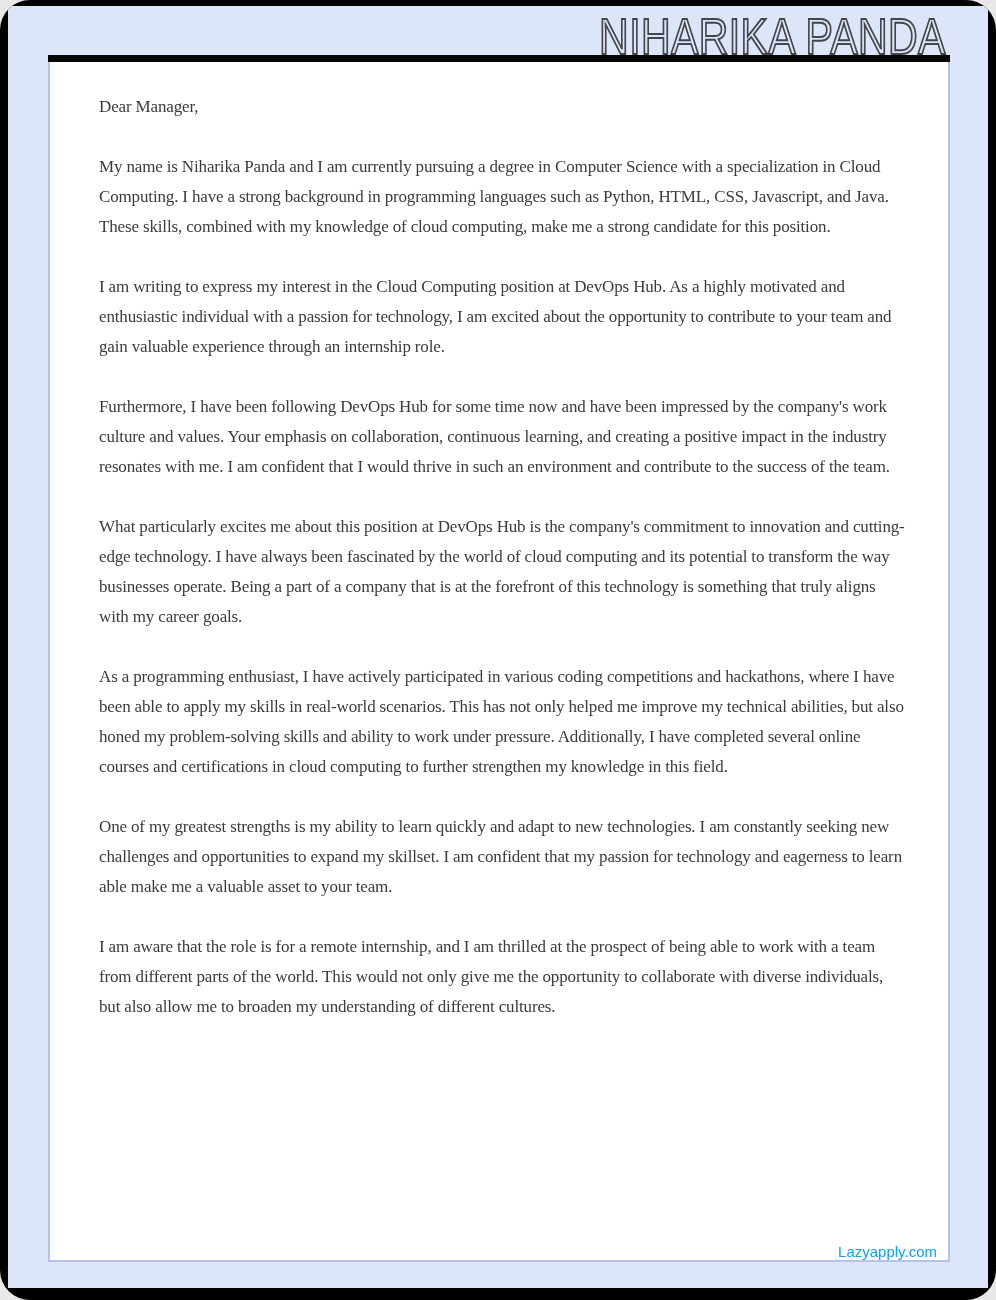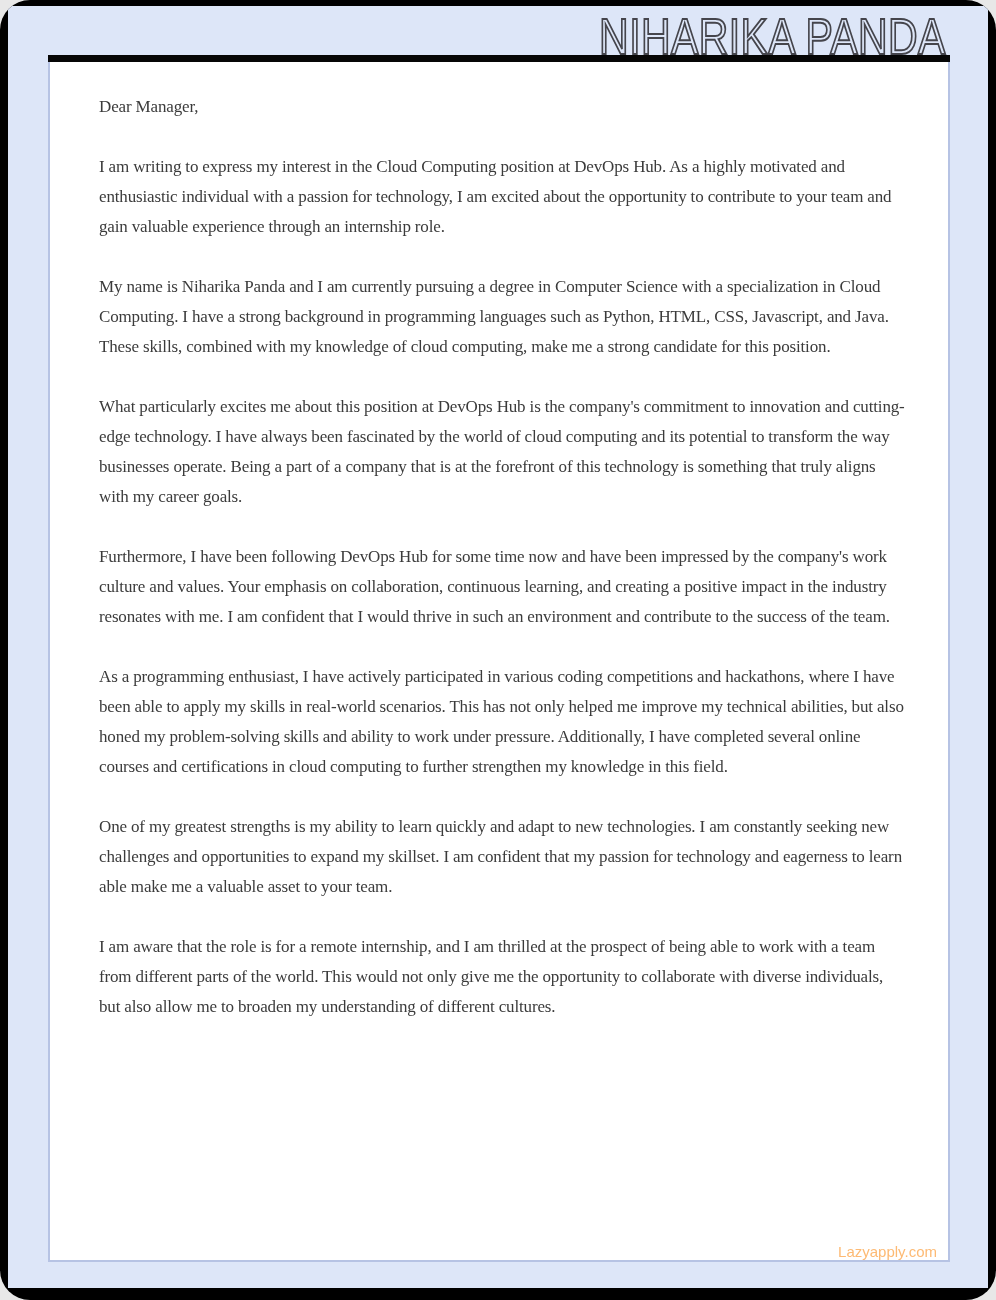--- a/index.html
+++ b/index.html
@@ -75,40 +75,40 @@
   }
   .letter-body p {
     margin: 0 0 30px 0;
   }
   .watermark {
     position: absolute;
     top: 1242px;
     right: 59px;
     font-size: 15px;
     line-height: 20px;
-    color: #fdba74;
+    color: #0ea5e9;
   }
 </style>
 </head>
 <body>
 
 <div class="frame">
   <div class="page-bg"></div>
 
   <h1 class="header-name">NIHARIKA PANDA</h1>
 
   <div class="header-divider"></div>
 
   <div class="sheet"></div>
 
   <div class="letter-body">
     <p>Dear Manager,</p>
+    <p>My name is Niharika Panda and I am currently pursuing a degree in Computer Science with a specialization in Cloud Computing. I have a strong background in programming languages such as Python, HTML, CSS, Javascript, and Java. These skills, combined with my knowledge of cloud computing, make me a strong candidate for this position.</p>
     <p>I am writing to express my interest in the Cloud Computing position at DevOps Hub. As a highly motivated and enthusiastic individual with a passion for technology, I am excited about the opportunity to contribute to your team and gain valuable experience through an internship role.</p>
-    <p>My name is Niharika Panda and I am currently pursuing a degree in Computer Science with a specialization in Cloud Computing. I have a strong background in programming languages such as Python, HTML, CSS, Javascript, and Java. These skills, combined with my knowledge of cloud computing, make me a strong candidate for this position.</p>
+    <p>Furthermore, I have been following DevOps Hub for some time now and have been impressed by the company's work culture and values. Your emphasis on collaboration, continuous learning, and creating a positive impact in the industry resonates with me. I am confident that I would thrive in such an environment and contribute to the success of the team.</p>
     <p>What particularly excites me about this position at DevOps Hub is the company's commitment to innovation and cutting-edge technology. I have always been fascinated by the world of cloud computing and its potential to transform the way businesses operate. Being a part of a company that is at the forefront of this technology is something that truly aligns with my career goals.</p>
-    <p>Furthermore, I have been following DevOps Hub for some time now and have been impressed by the company's work culture and values. Your emphasis on collaboration, continuous learning, and creating a positive impact in the industry resonates with me. I am confident that I would thrive in such an environment and contribute to the success of the team.</p>
     <p>As a programming enthusiast, I have actively participated in various coding competitions and hackathons, where I have been able to apply my skills in real-world scenarios. This has not only helped me improve my technical abilities, but also honed my problem-solving skills and ability to work under pressure. Additionally, I have completed several online courses and certifications in cloud computing to further strengthen my knowledge in this field.</p>
     <p>One of my greatest strengths is my ability to learn quickly and adapt to new technologies. I am constantly seeking new challenges and opportunities to expand my skillset. I am confident that my passion for technology and eagerness to learn able make me a valuable asset to your team.</p>
     <p>I am aware that the role is for a remote internship, and I am thrilled at the prospect of being able to work with a team from different parts of the world. This would not only give me the opportunity to collaborate with diverse individuals, but also allow me to broaden my understanding of different cultures.</p>
   </div>
 
   <div class="watermark">Lazyapply.com</div>
 </div>
 
 </body></html>

